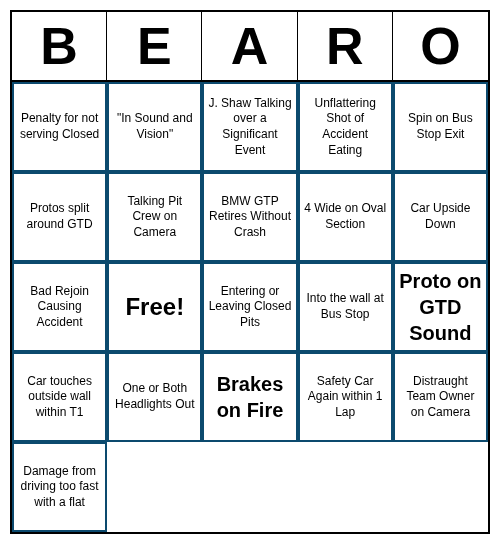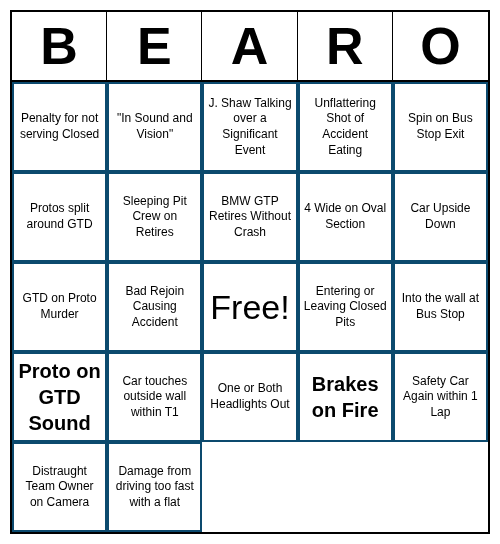--- a/index.html
+++ b/index.html
@@ -42,22 +42,22 @@
       display: flex;
       align-items: center;
       justify-content: center;
       text-align: center;
       padding: 4px;
       font-size: 12px;
       line-height: 1.3;
       position: relative;
     }
     .bingo-cell.free {
-      font-size: 34px;
-      font-weight: normal;
+      font-size: 24px;
+      font-weight: bold;
     }
     .bingo-cell.large-text {
       font-size: 20px;
       font-weight: bold;
     }
   </style>
 </head>
 <body>
 
 <div class="bingo-card">
@@ -68,25 +68,24 @@
       <div class="bingo-letter">R</div>
       <div class="bingo-letter">O</div>
     </div>
   <div class="bingo-grid">
   <div class="bingo-cell">Penalty for not serving Closed</div>
       <div class="bingo-cell">"In Sound and Vision"</div>
       <div class="bingo-cell">J. Shaw Talking over a Significant Event</div>
       <div class="bingo-cell">Unflattering Shot of Accident Eating</div>
       <div class="bingo-cell">Spin on Bus Stop Exit</div>
       <div class="bingo-cell">Protos split around GTD</div>
-      <div class="bingo-cell">Sleeping Pit Crew on Retires</div>
+      <div class="bingo-cell">Talking Pit Crew on Camera</div>
       <div class="bingo-cell">BMW GTP Retires Without Crash</div>
       <div class="bingo-cell">4 Wide on Oval Section</div>
       <div class="bingo-cell">Car Upside Down</div>
-      <div class="bingo-cell">GTD on Proto Murder</div>
       <div class="bingo-cell">Bad Rejoin Causing Accident</div>
       <div class="bingo-cell free">Free!</div>
       <div class="bingo-cell">Entering or Leaving Closed Pits</div>
       <div class="bingo-cell">Into the wall at Bus Stop</div>
       <div class="bingo-cell large-text">Proto on GTD Sound</div>
       <div class="bingo-cell">Car touches outside wall within T1</div>
       <div class="bingo-cell">One or Both Headlights Out</div>
       <div class="bingo-cell large-text">Brakes on Fire</div>
       <div class="bingo-cell">Safety Car Again within 1 Lap</div>
       <div class="bingo-cell">Distraught Team Owner on Camera</div>

